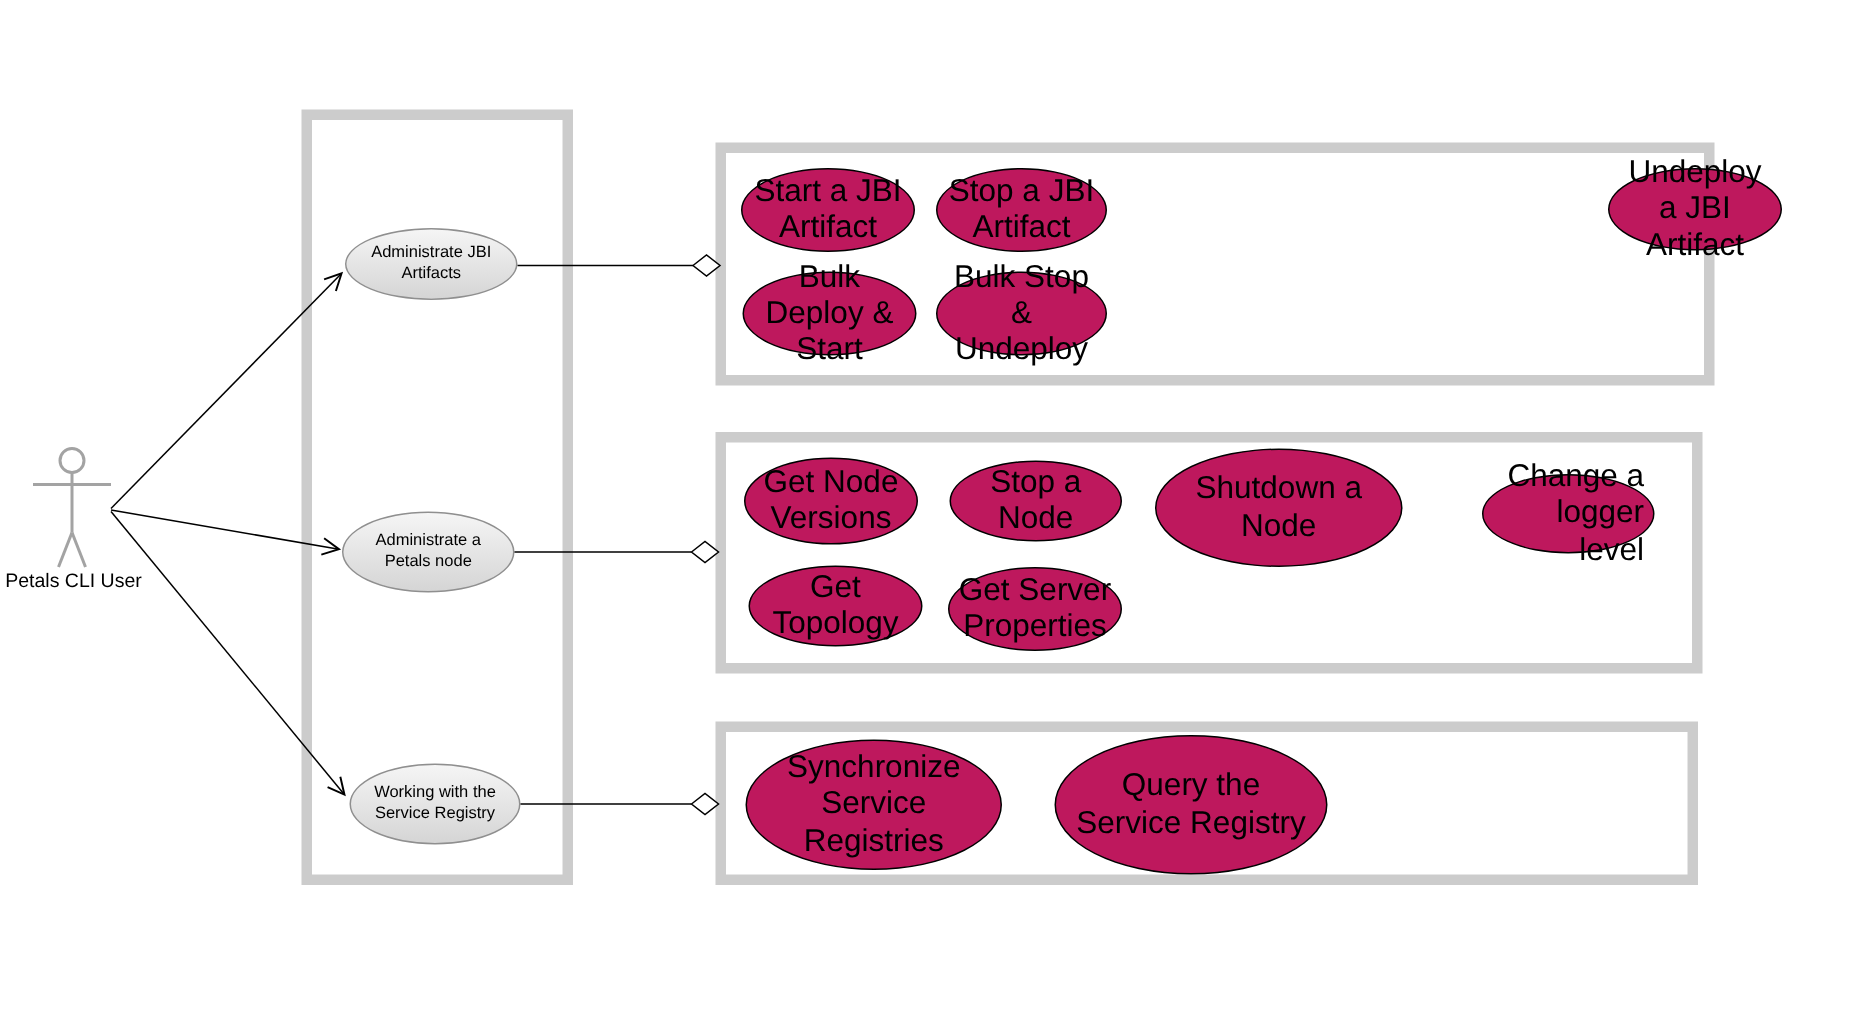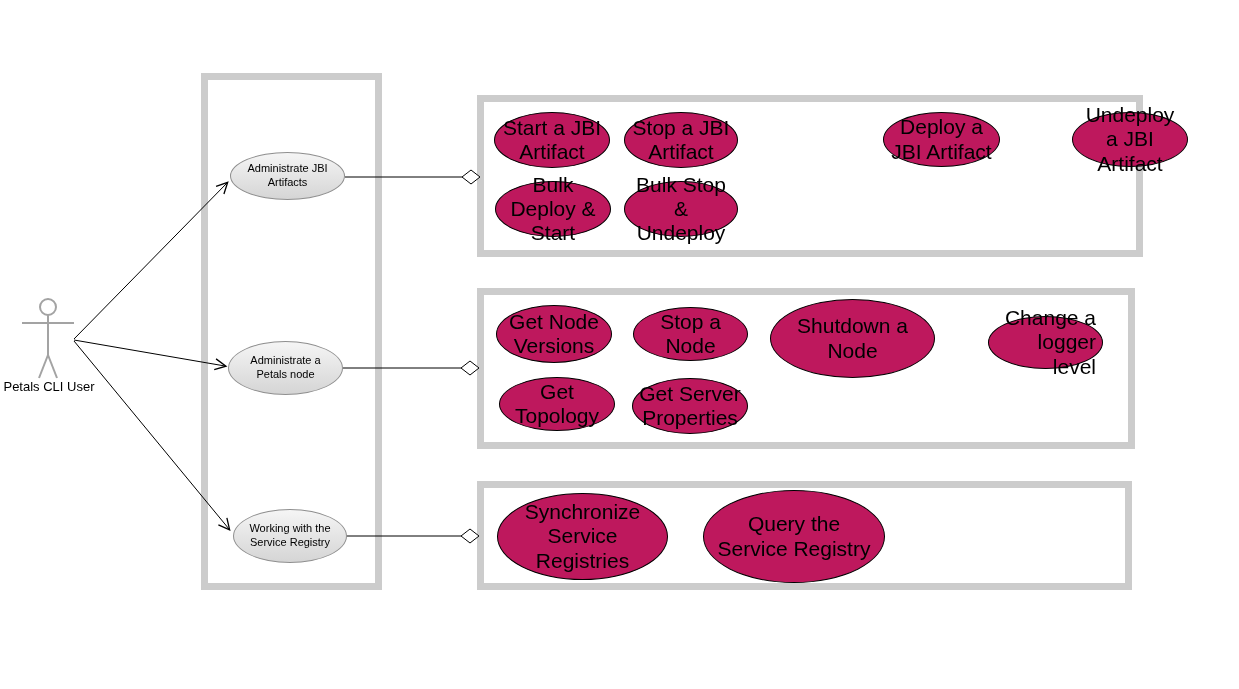--- a/index.html
+++ b/index.html
@@ -64,21 +64,20 @@
   <div class="frame" style="left:477px;top:95px;width:666px;height:162px;"></div>
   <div class="frame" style="left:477px;top:288px;width:658px;height:161px;"></div>
   <div class="frame" style="left:477px;top:481px;width:655px;height:109px;"></div>
 
   <div class="uc menu" style="left:230px;top:152px;width:115px;height:48px;">Administrate JBI Artifacts</div>
   <div class="uc menu" style="left:228px;top:341px;width:115px;height:54px;">Administrate a Petals node</div>
   <div class="uc menu" style="left:233px;top:509px;width:114px;height:54px;">Working with the Service Registry</div>
 
   <div class="uc" style="left:494px;top:112px;width:116px;height:56px;">Start a JBI Artifact</div>
   <div class="uc" style="left:624px;top:112px;width:114px;height:56px;">Stop a JBI Artifact</div>
-  <div class="uc" style="left:883px;top:112px;width:117px;height:55px;">Deploy a JBI Artifact</div>
   <div class="uc" style="left:1072px;top:112px;width:116px;height:55px;">Undeploy a JBI Artifact</div>
   <div class="uc" style="left:495px;top:181px;width:116px;height:56px;">Bulk Deploy &amp; Start</div>
   <div class="uc" style="left:624px;top:181px;width:114px;height:56px;">Bulk Stop &amp; Undeploy</div>
 
   <div class="uc" style="left:496px;top:305px;width:116px;height:58px;">Get Node Versions</div>
   <div class="uc" style="left:633px;top:307px;width:115px;height:54px;">Stop a Node</div>
   <div class="uc" style="left:770px;top:299px;width:165px;height:79px;">Shutdown a Node</div>
   <div class="uc" style="left:988px;top:316px;width:115px;height:53px;text-align:right;">Change a logger level</div>
   <div class="uc" style="left:499px;top:377px;width:116px;height:54px;">Get Topology</div>
   <div class="uc" style="left:632px;top:378px;width:116px;height:56px;">Get Server Properties</div>

